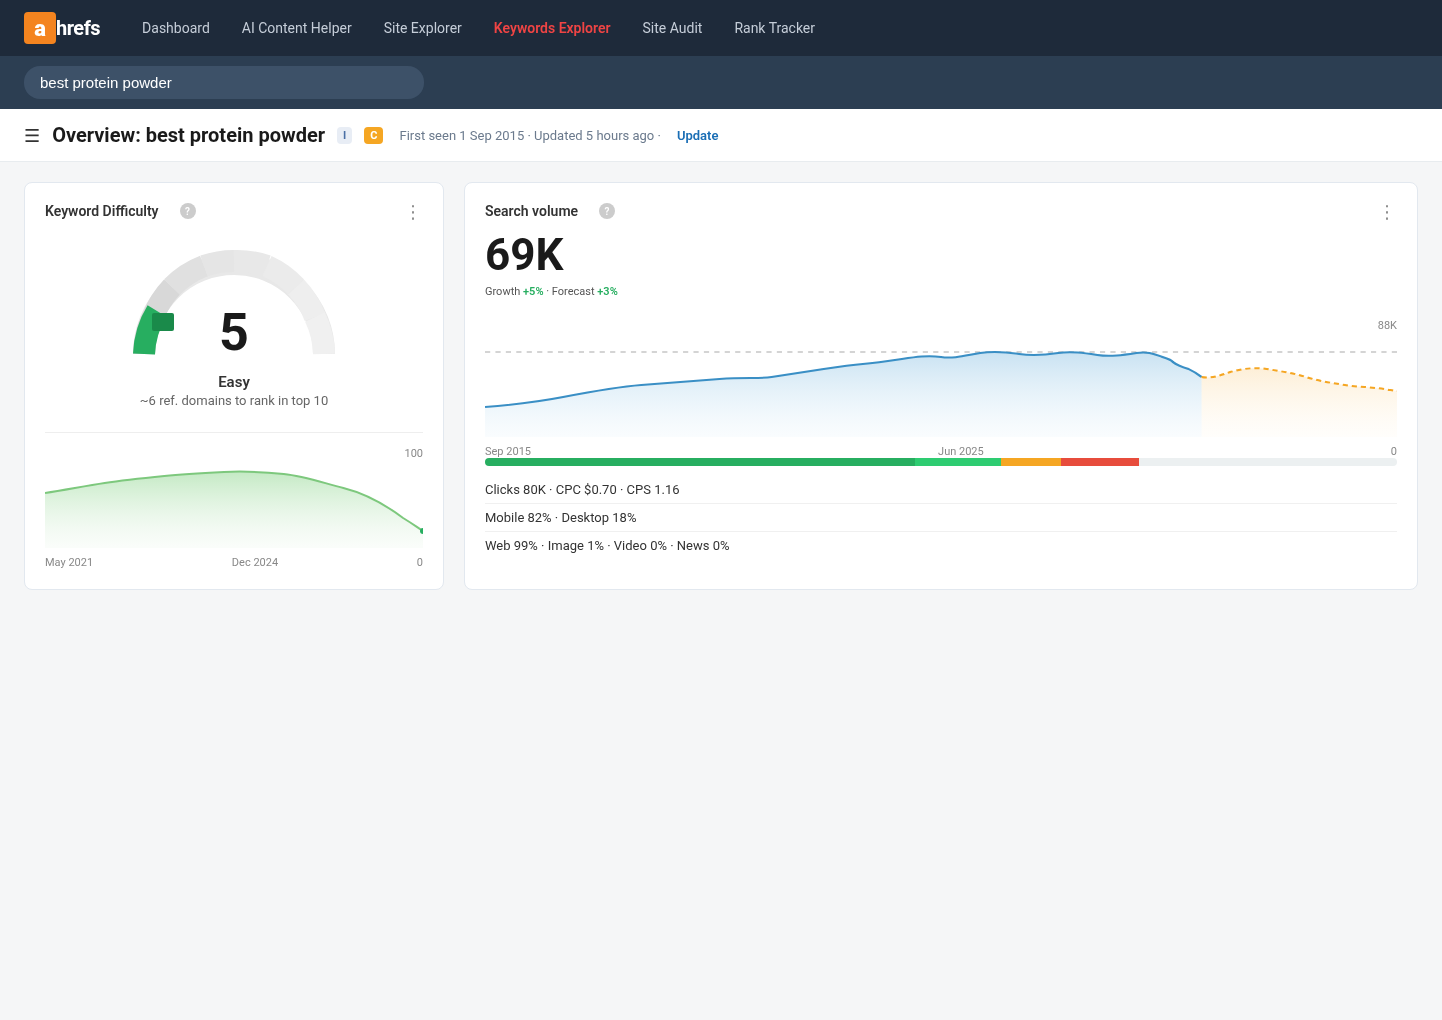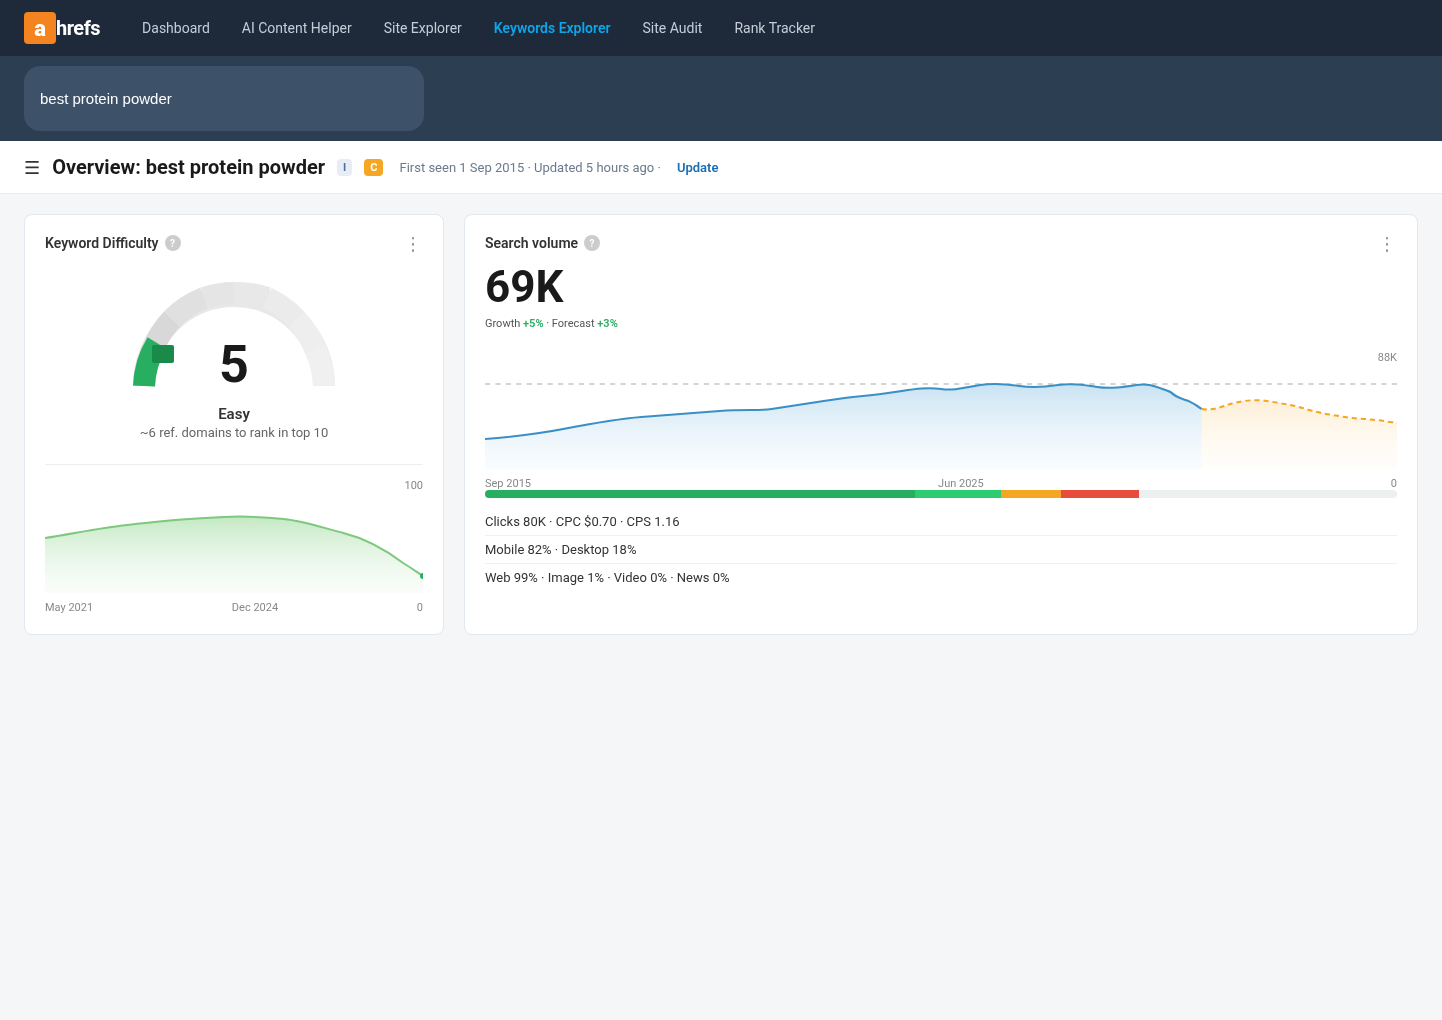--- a/index.html
+++ b/index.html
@@ -45,38 +45,38 @@
     }
     .nav-item {
       color: #c5cdd8;
       font-size: 14px;
       padding: 8px 14px;
       border-radius: 4px;
       cursor: pointer;
       white-space: nowrap;
     }
     .nav-item.active {
-      color: #0ea5e9;
+      color: #ef4444;
       font-weight: 600;
     }
 
     
     .search-bar {
       background: #2c3e52;
       padding: 10px 24px;
       display: flex;
       align-items: center;
     }
     .search-input {
       background: #3d5168;
       border: none;
       border-radius: 16px;
       color: white;
       font-size: 15px;
-      padding: 24px 16px;
+      padding: 8px 16px;
       width: 400px;
       outline: none;
     }
     .search-input::placeholder { color: #8a9bb0; }
 
     
     .page-header {
       background: white;
       padding: 14px 24px;
       display: flex;
@@ -145,21 +145,21 @@
       justify-content: space-between;
       align-items: flex-start;
       margin-bottom: 8px;
     }
     .card-title {
       font-size: 14px;
       font-weight: 600;
       color: #333;
       display: flex;
       align-items: center;
-      gap: 6px;
+      gap: 21px;
     }
     .help-icon {
       width: 16px;
       height: 16px;
       border-radius: 50%;
       background: #ccc;
       color: white;
       font-size: 10px;
       display: inline-flex;
       align-items: center;
@@ -218,21 +218,21 @@
       color: #666;
       margin-top: 2px;
       margin-bottom: 16px;
     }
 
     
     .kd-chart-wrap {
       position: relative;
       margin-top: 8px;
       border-top: 1px solid #eee;
-      padding-top: 28px;
+      padding-top: 15px;
     }
     .kd-chart-label-top {
       position: absolute;
       right: 0;
       top: 14px;
       font-size: 11px;
       color: #888;
     }
     .kd-chart-label-bottom {
       display: flex;

